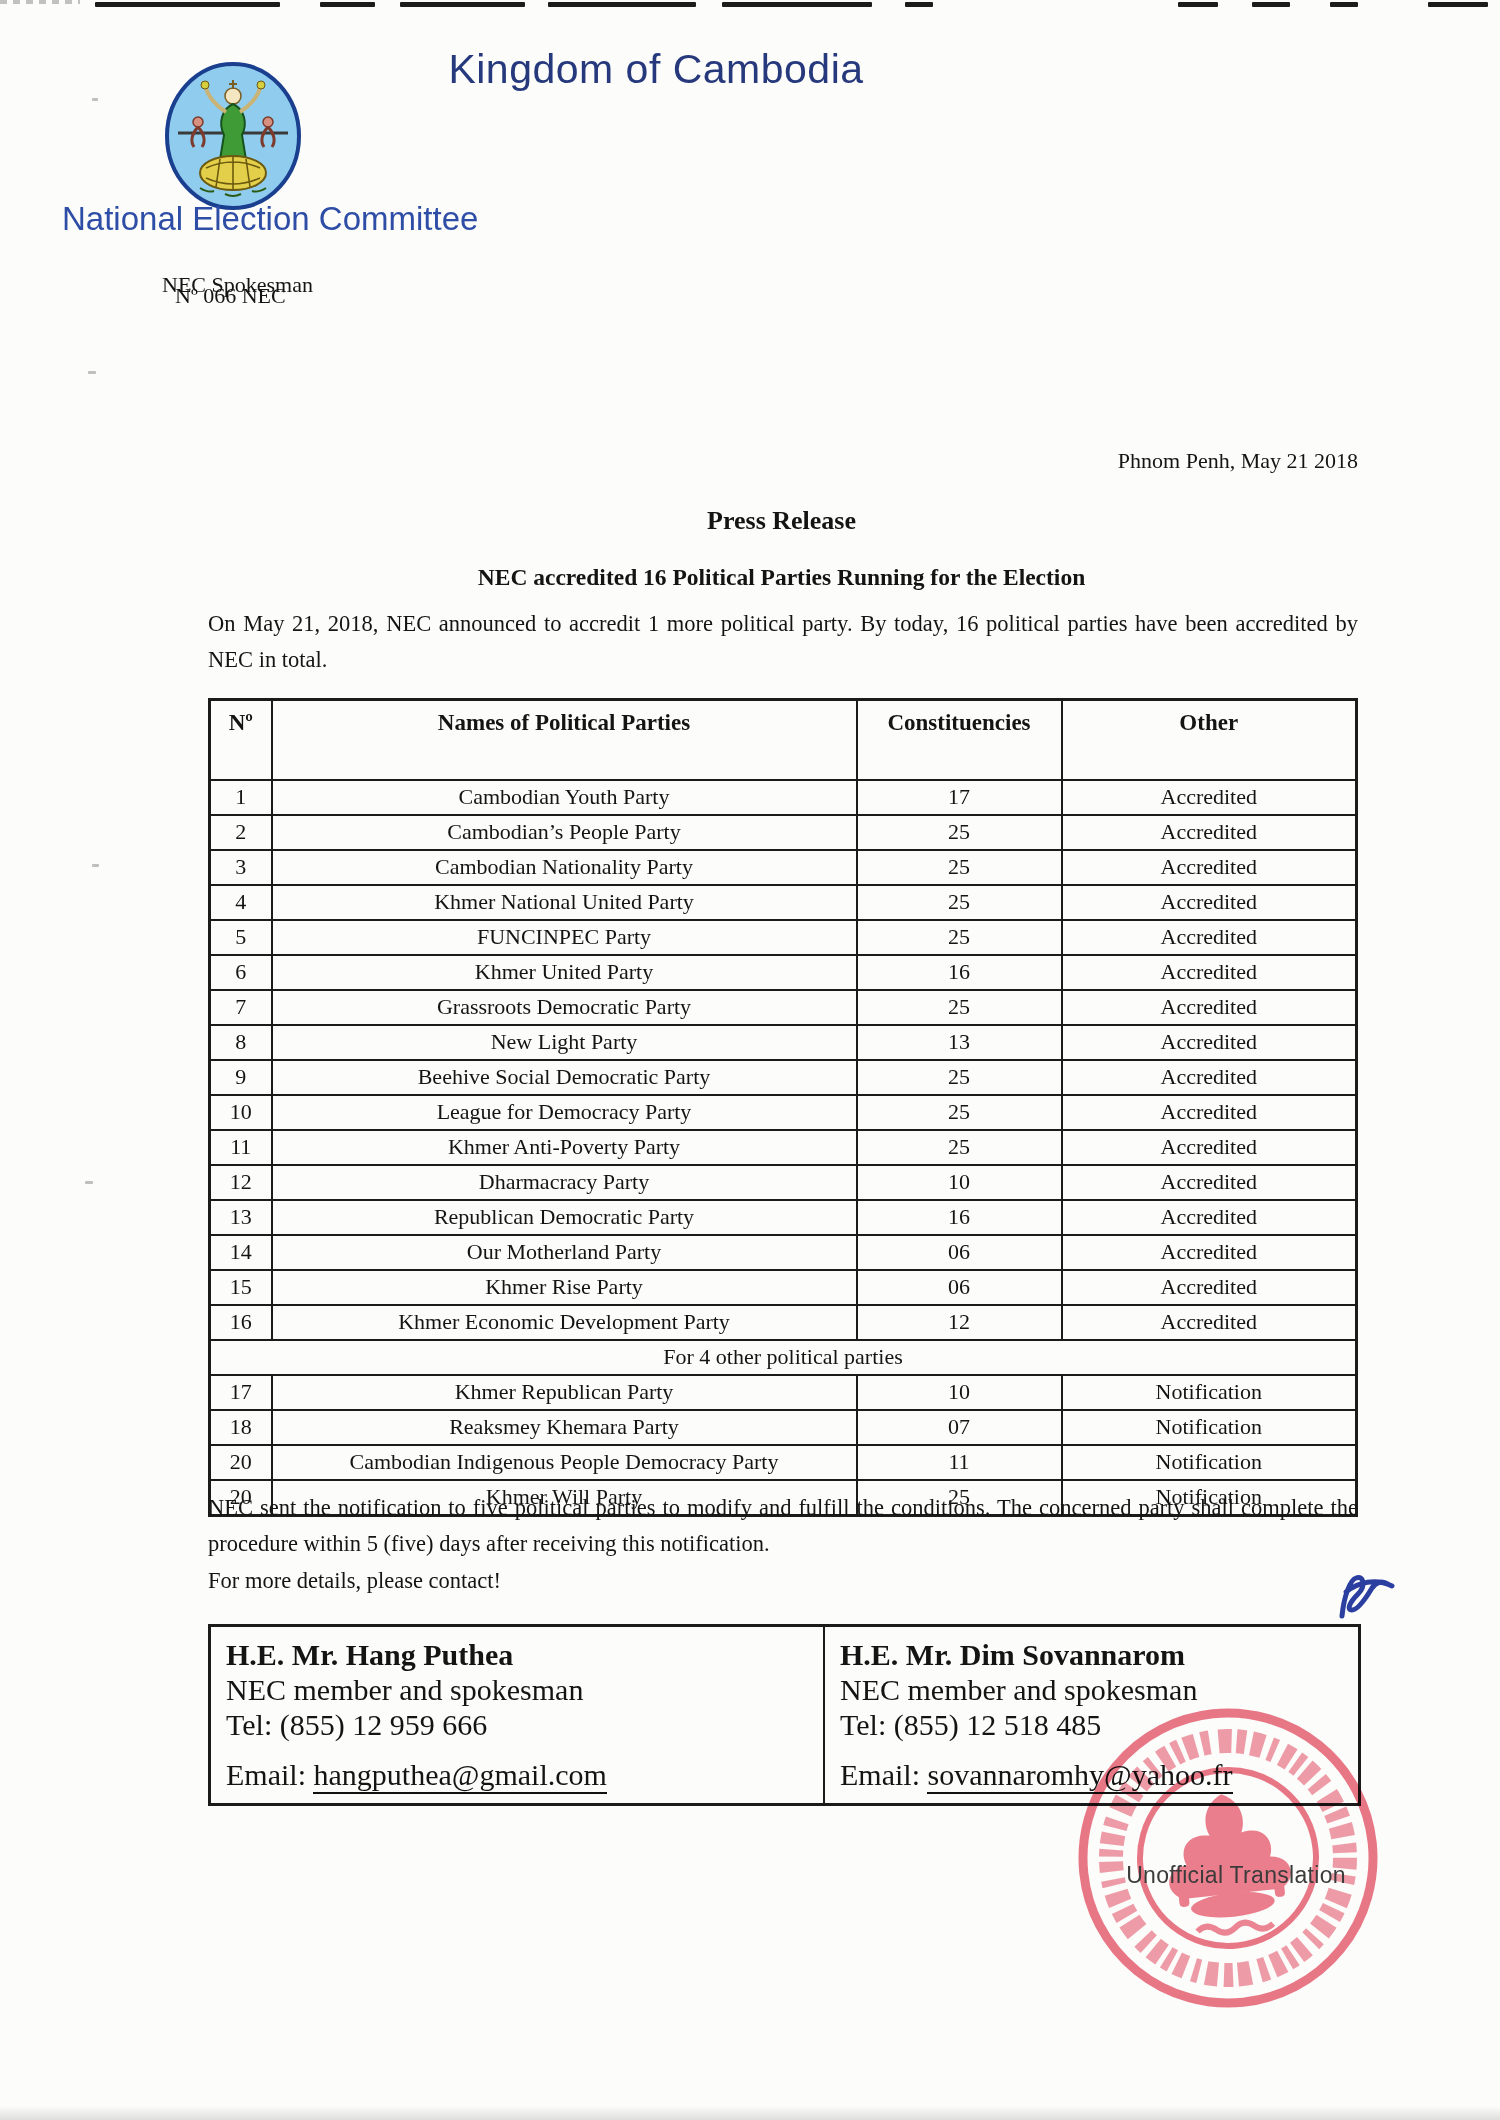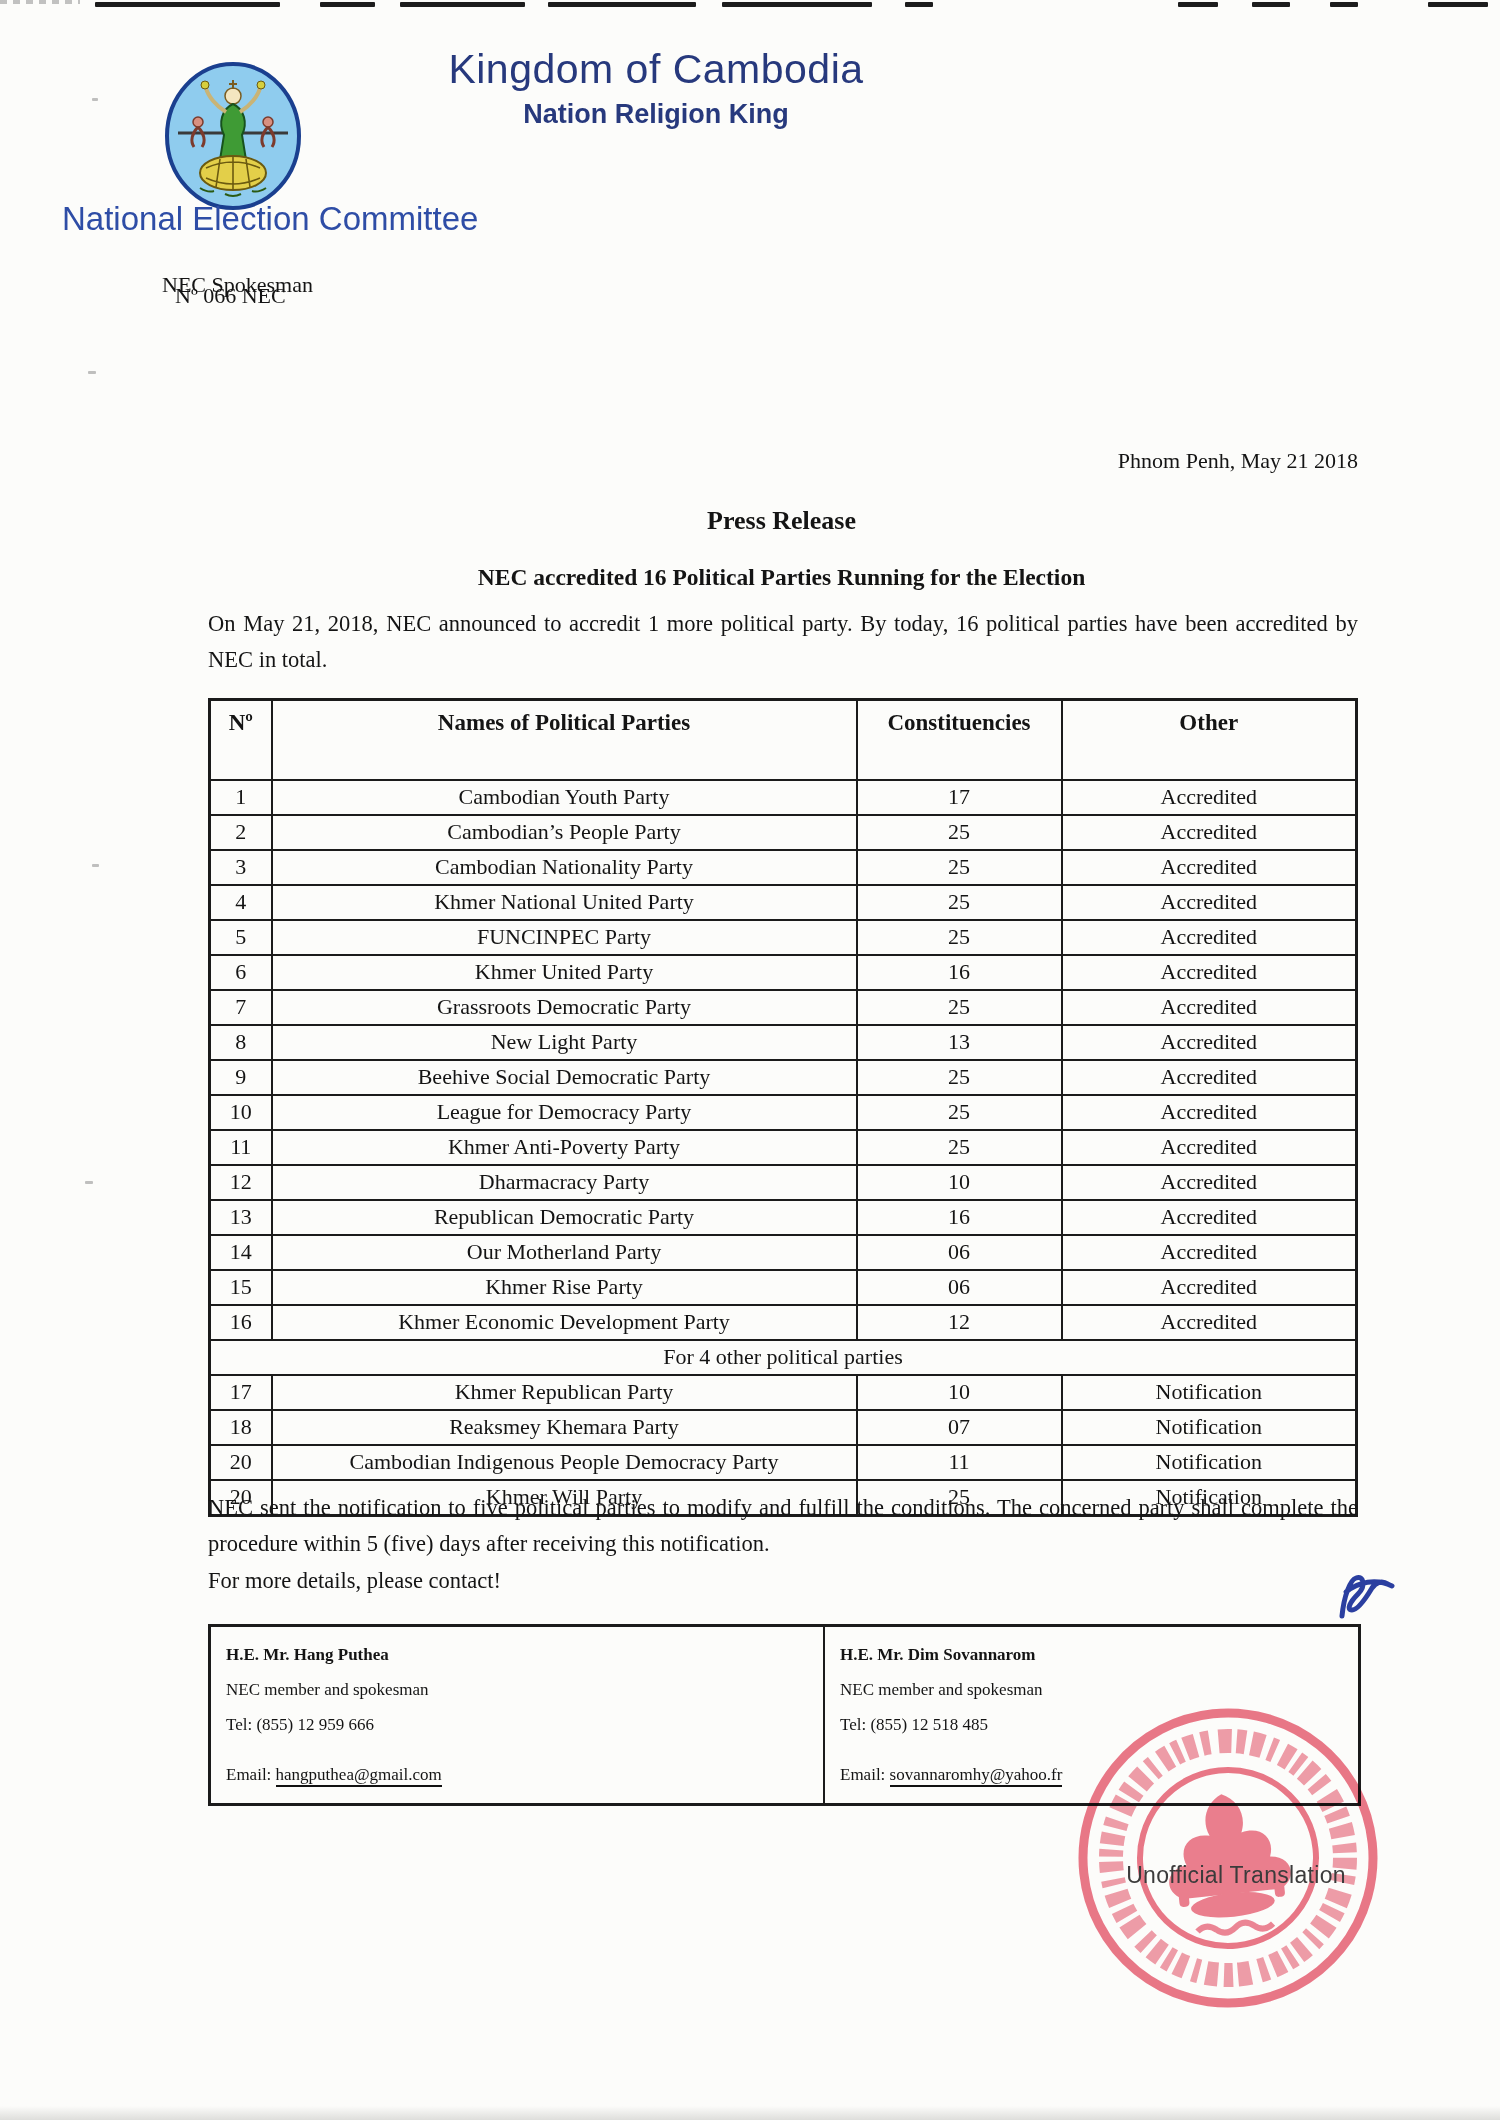--- a/index.html
+++ b/index.html
@@ -36,21 +36,21 @@
   table.parties{border:3px solid #1b1b1b;}
   table.parties th{height:68px; vertical-align:top; padding-top:9px; font-weight:bold; font-size:23px; text-align:center;}
   table.parties td{height:29px; font-size:22px; padding:1px 2px 3px 2px; text-align:center; vertical-align:middle;}
   td.name{ text-align:left; padding-left:13px;}
   td.section{ text-align:left; padding-left:6px;}
   col.c-no{width:62px;} col.c-name{width:585px;} col.c-con{width:205px;} col.c-oth{width:295px;}
   .note{left:208px; top:1490px; width:1150px; font-size:22.5px; line-height:36px; text-align:justify;}
   .contact-prompt{left:208px; top:1568px; font-size:22.5px;}
   
   .contact-box{left:208px; top:1624px; width:1147px; height:176px; border:3px solid #1b1b1b; display:flex;}
-  .contact-cell{box-sizing:border-box; padding:10px 10px 0 15px; font-size:17px; line-height:35px;}
+  .contact-cell{box-sizing:border-box; padding:10px 10px 0 15px; font-size:30px; line-height:35px;}
   .contact-cell.left{width:612px;}
   .contact-cell.right{flex:1; border-left:2.5px solid #1b1b1b;}
   .c-name{font-weight:bold;}
   .c-email{margin-top:15px;}
   .uline{border-bottom:2px solid #111; padding-bottom:1px;}
   
   .signature{left:1336px; top:1572px; width:62px; height:58px;}
   .stamp{left:1072px; top:1702px; width:312px; height:312px; opacity:.9; mix-blend-mode:multiply; transform:rotate(-6deg);}
   .unofficial{left:1100px; top:1862px; width:272px; text-align:center; z-index:5;
     font-family:"Liberation Sans", sans-serif; font-size:23px; font-weight:500; color:#3b3b3b; letter-spacing:.3px;}
@@ -88,21 +88,20 @@
     <circle cx="36" cy="62" r="5" fill="#d89080" stroke="#7c3b2c" stroke-width="1.5"></circle>
     <path d="M36,67 c-6,6 -8,14 -4,20 m4,-20 c6,6 8,14 4,20" stroke="#7c3b2c" stroke-width="3" fill="none"></path>
     <circle cx="106" cy="62" r="5" fill="#d89080" stroke="#7c3b2c" stroke-width="1.5"></circle>
     <path d="M106,67 c-6,6 -8,14 -4,20 m4,-20 c6,6 8,14 4,20" stroke="#7c3b2c" stroke-width="3" fill="none"></path>
     <ellipse cx="71" cy="113" rx="33" ry="17" fill="#e3cf49" stroke="#6b5a10" stroke-width="2"></ellipse>
     <path d="M44,108 q27,-12 54,0 M44,118 q27,12 54,0 M58,99 l-4,28 M71,96 l0,34 M84,99 l4,28" stroke="#6b5a10" stroke-width="1.6" fill="none"></path>
     <path d="M38,128 q8,5 14,3 M104,128 q-8,5 -14,3 M63,134 q8,4 16,0" stroke="#2a5a12" stroke-width="2" fill="none"></path>
   </svg>
 
   <div class="abs kingdom">Kingdom of Cambodia</div>
-  <div class="abs motto">Nation Religion King</div>
   <div class="abs committee">National Election Committee</div>
   <div class="abs spokesman">NEC Spokesman</div>
   <div class="dashmark"></div>
   <div class="abs docnum">Nº 066 NEC</div>
 
   <div class="abs dateline">Phnom Penh, May 21 2018</div>
   <div class="abs press-release">Press Release</div>
   <div class="abs subtitle">NEC accredited 16 Political Parties Running for the Election</div>
   <div class="abs intro">On May 21, 2018, NEC announced to accredit 1 more political party. By today, 16 political parties have been accredited by NEC in total.</div>
 

